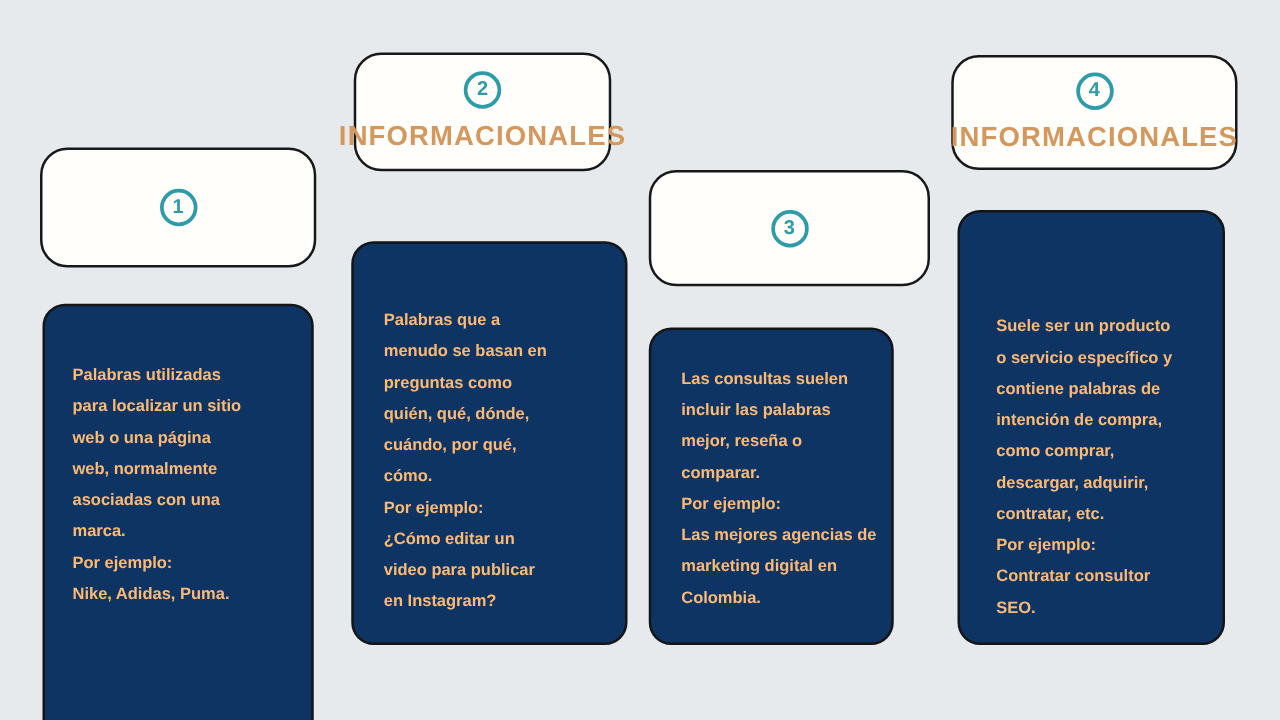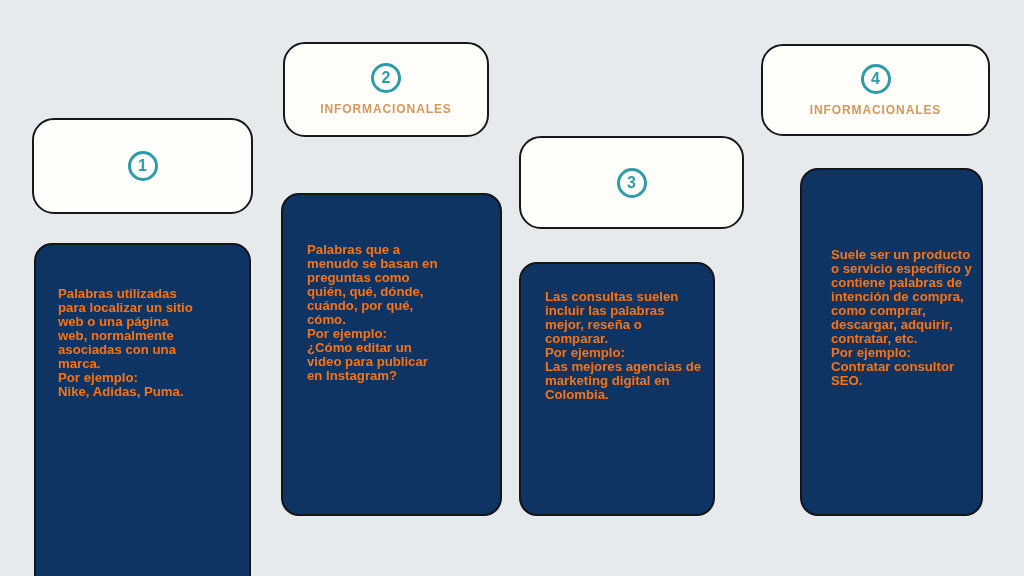--- a/index.html
+++ b/index.html
@@ -47,41 +47,41 @@
     align-items: center;
     justify-content: center;
     line-height: 1;
     font-family: "Liberation Sans", sans-serif;
   }
 
   .card-title {
     margin-top: 9px;
     color: #d4985e;
     font-weight: 700;
-    font-size: 12px;
+    font-size: 22px;
     letter-spacing: 0.9px;
     white-space: nowrap;
     font-family: "Liberation Sans", sans-serif;
   }
 
   .card-body {
     position: absolute;
     box-sizing: border-box;
     background: #0e3463;
     border: 2.5px solid #131517;
     border-radius: 18px;
     overflow: hidden;
   }
 
   .body-text {
     position: absolute;
-    color: #f97316;
+    color: #fdba74;
     font-weight: 700;
     font-size: 13.2px;
-    line-height: 14px;
+    line-height: 25px;
     white-space: pre-line;
     font-family: "Liberation Sans", sans-serif;
   }
 
   
   #header-1 { left: 32px;  top: 118px; width: 221px; height: 96px; }
   #body-1   { left: 34px;  top: 243px; width: 217px; height: 353px; }
   #body-1 .body-text { left: 22px; top: 42px; }
 
   
@@ -89,21 +89,21 @@
   #body-2   { left: 281px; top: 193px; width: 221px; height: 323px; }
   #body-2 .body-text { left: 24px; top: 48px; }
 
   
   #header-3 { left: 519px; top: 136px; width: 225px; height: 93px; }
   #body-3   { left: 519px; top: 262px; width: 196px; height: 254px; }
   #body-3 .body-text { left: 24px; top: 26px; }
 
   
   #header-4 { left: 761px; top: 44px;  width: 229px; height: 92px; }
-  #body-4   { left: 800px; top: 168px; width: 183px; height: 348px; }
+  #body-4   { left: 766px; top: 168px; width: 214px; height: 348px; }
   #body-4 .body-text { left: 29px; top: 78px; }
 </style>
 </head>
 <body>
 
 <div id="stage">
 
   <div class="card-header" id="header-1">
     <div class="badge">1</div>
   </div>

